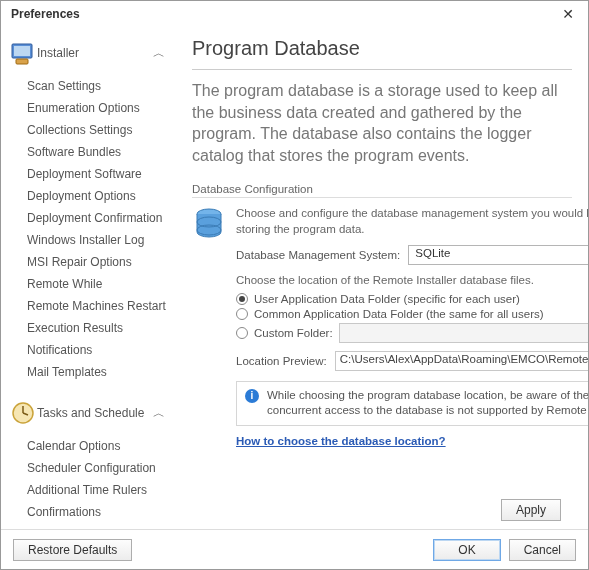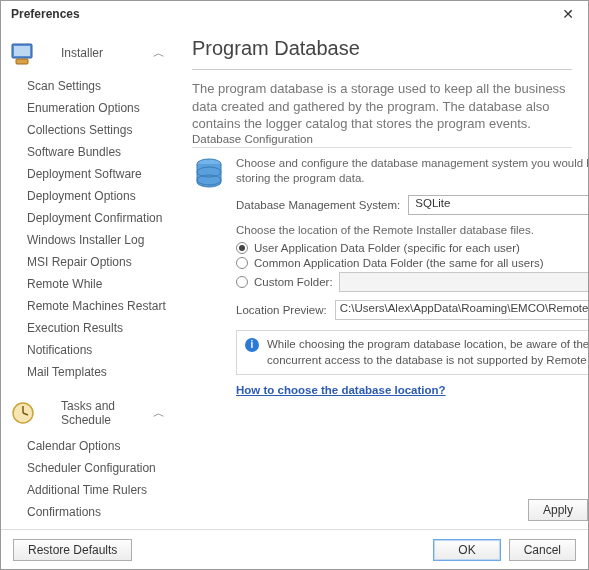--- a/index.html
+++ b/index.html
@@ -27,21 +27,21 @@
     height: 502px;
   }
   .sidebar {
     width: 175px;
     padding: 6px 8px 6px 6px;
     overflow-y: auto;
   }
   .section-head {
     display: flex;
     align-items: center;
-    gap: 24px;
+    gap: 0;
     padding: 6px 2px 6px 2px;
     color: #555;
     cursor: pointer;
   }
   .section-head .label { flex: 1; font-size: 12px; color: #555; }
   .section-head .chev { color: #555; font-size: 12px; width: 14px; text-align: center;}
   .section-icon {
     width: 28px; height: 28px;
     display: inline-flex; align-items: center; justify-content: center;
   }
@@ -62,23 +62,23 @@
   .page-title {
     font-size: 20px;
     font-weight: 400;
     color: #444;
     padding-bottom: 9px;
     border-bottom: 1px solid #ccc;
     margin-bottom: 10px;
   }
   .page-desc {
     color: #777;
-    font-size: 13px;
+    font-size: 16px;
     line-height: 1.35;
-    margin-bottom: 0;
+    margin-bottom: 17px;
   }
   .group-label {
     color: #666;
     font-size: 11.5px;
     margin-bottom: 2px;
   }
   .group-rule {
     border-top: 1px solid #ddd;
     margin-bottom: 8px;
   }
@@ -137,21 +137,21 @@
     flex: none; margin-top: 1px;
   }
   .help-link {
     color: #2b5bb5;
     text-decoration: underline;
     font-size: 11.5px;
     cursor: pointer;
     display: inline-block;
     font-weight: bold;
   }
-  .apply-row { position: absolute; right: 0; bottom: 8px; }
+  .apply-row { position: absolute; right: 27px; bottom: 8px; }
   .btn {
     border: 1px solid #adadad;
     background: linear-gradient(#fdfdfd,#ececec);
     height: 22px;
     padding: 0 14px;
     font-size: 12px;
     color: #333;
     cursor: pointer;
     display: inline-flex; align-items: center; justify-content: center;
   }

